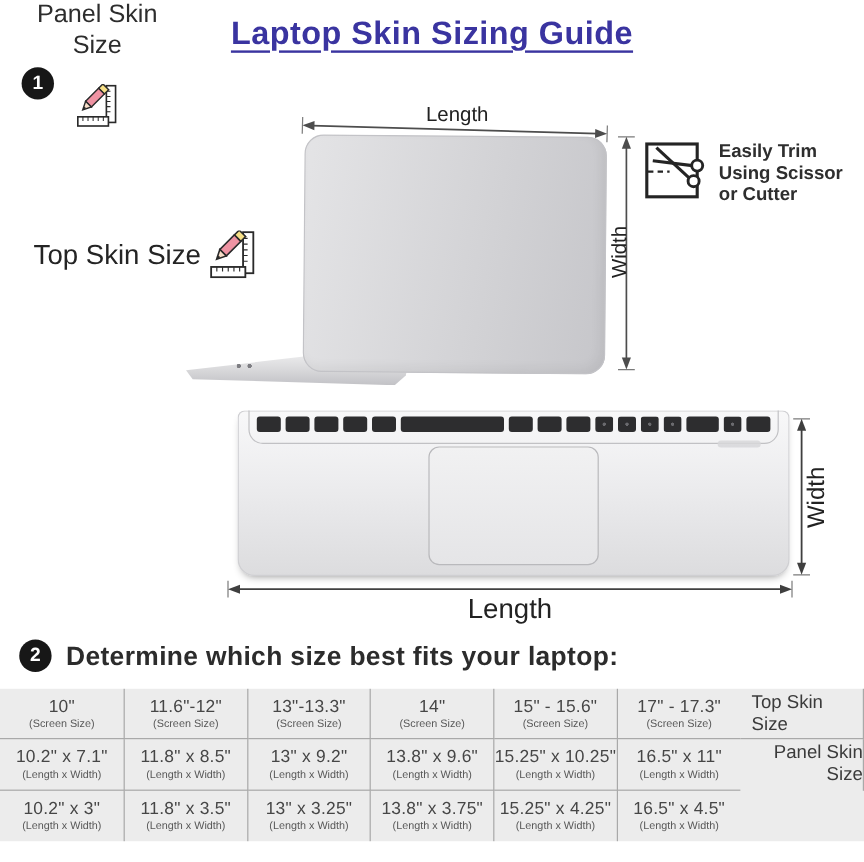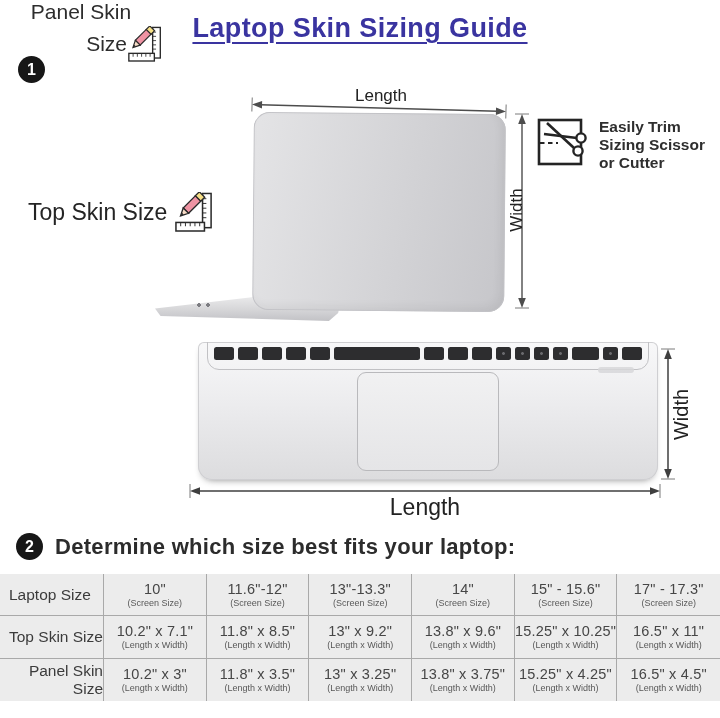--- a/index.html
+++ b/index.html
@@ -38,21 +38,21 @@
   .topwid-label{left:477px;top:200px;width:80px;font-size:17px;}
 
   
   .trim-note{position:absolute;left:599px;top:118px;width:118px;
              font-size:15.5px;font-weight:bold;line-height:1.16;color:#2e2e2e;}
 
   
   .skin-label{position:absolute;display:flex;align-items:center;gap:8px;color:#242424;}
   .topskin{left:28px;top:192px;font-size:23px;}
   .panelskin{left:28px;top:380px;width:162px;display:block;font-size:21px;text-align:center;}
-  .panelskin .row2{display:flex;justify-content:flex-end;align-items:center;gap:1px;margin-top:2px;}
+  .panelskin .row2{display:flex;justify-content:flex-end;align-items:center;gap:20px;margin-top:2px;flex-direction:column;}
 
   
   .panel{position:absolute;left:198px;top:342px;width:460px;height:138px;overflow:hidden;
          border-radius:6px 6px 14px 14px;
          background:linear-gradient(180deg,#f8f8f9 0%,#ececee 45%,#dcdcde 100%);
          box-shadow:inset 0 0 0 1px #cfcfd2, 0 4px 7px -4px rgba(0,0,0,.45);}
   .kb-tray{position:absolute;left:9px;right:9px;top:-16px;height:42px;
            border:1px solid #c1c1c4;border-radius:12px;}
   .keys{position:absolute;left:16px;right:16px;top:5px;height:13px;display:flex;gap:4px;}
   .key{background:#2d2d2f;border-radius:2.5px;flex:0 0 20px;}
@@ -120,21 +120,21 @@
   <svg class="arrow" style="left:537px;top:116px;" width="56" height="52" viewBox="0 0 56 52">
     <rect x="2" y="4" width="42" height="44" fill="#ffffff" stroke="#242424" stroke-width="2.6"></rect>
     <line x1="3" y1="27" x2="21" y2="27" stroke="#242424" stroke-width="2" stroke-dasharray="4.5 3.5"></line>
     <line x1="10" y1="7" x2="37" y2="32" stroke="#242424" stroke-width="2.6"></line>
     <line x1="7" y1="18" x2="40" y2="22" stroke="#242424" stroke-width="2.6"></line>
     <circle cx="41" cy="35" r="4.6" fill="#fff" stroke="#242424" stroke-width="2.4"></circle>
     <circle cx="44" cy="22" r="4.6" fill="#fff" stroke="#242424" stroke-width="2.4"></circle>
   </svg>
   <div class="trim-note">
     <div>Easily Trim</div>
-    <div>Sizing Scissor</div>
+    <div>Using Scissor</div>
     <div>or Cutter</div>
   </div>
 
   <div class="skin-label topskin">
     <span>Top Skin Size</span>
     <svg width="38" height="40" viewBox="0 0 40 42">
       <rect x="29" y="1.5" width="9" height="36" fill="#fff" stroke="#2a2a2a" stroke-width="1.6"></rect>
       <line x1="29" y1="7" x2="33" y2="7" stroke="#2a2a2a" stroke-width="1"></line>
       <line x1="29" y1="12" x2="33" y2="12" stroke="#2a2a2a" stroke-width="1"></line>
       <line x1="29" y1="17" x2="33" y2="17" stroke="#2a2a2a" stroke-width="1"></line>
@@ -224,21 +224,20 @@
   </svg>
   <div class="dim-label panlen-label">Length</div>
 
   <div class="step step2">
     <span class="badge">2</span>
     <span class="step-text">Determine which size best fits your laptop:</span>
   </div>
 
   <div class="size-table">
 
-    <div class="cell rowlabel">Laptop Size</div>
     <div class="cell">
       <span class="val">10"</span>
       <span class="sub">(Screen Size)</span>
     </div>
     <div class="cell">
       <span class="val">11.6"-12"</span>
       <span class="sub">(Screen Size)</span>
     </div>
     <div class="cell">
       <span class="val">13"-13.3"</span>

